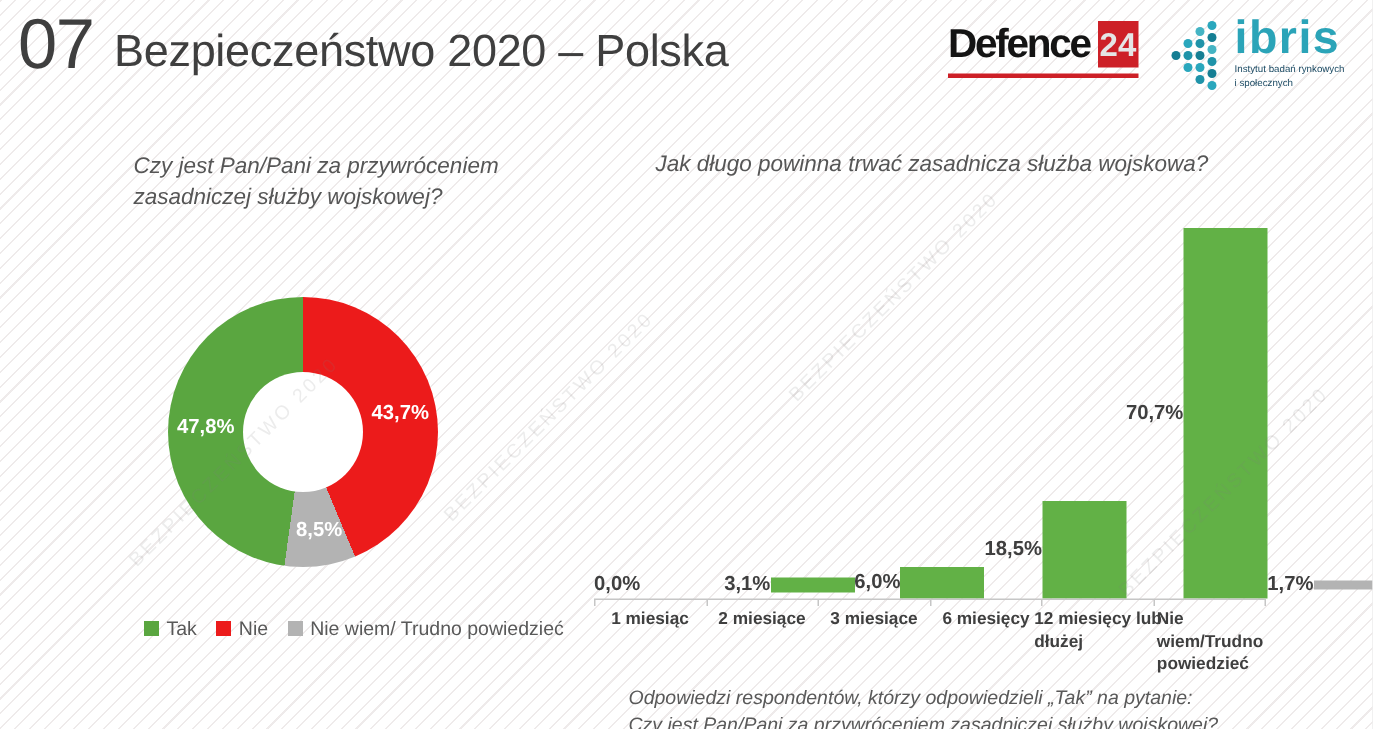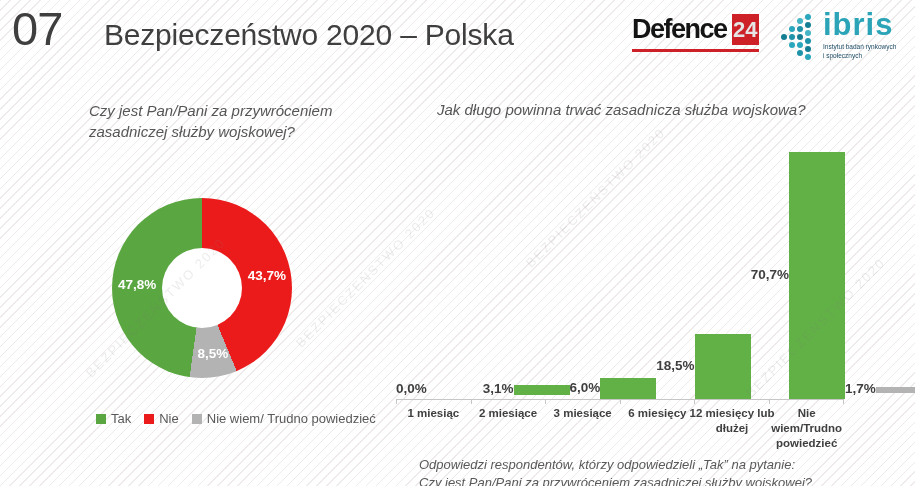--- a/index.html
+++ b/index.html
@@ -12,21 +12,21 @@
       #ffffff;
     overflow:hidden;
   }
   
   .page-num {
     position:absolute; left:12px; top:9px;
     font-size:47px; line-height:40px; letter-spacing:-1px; color:#3f3f3f;
   }
   .slide-title {
     position:absolute; left:76px; top:18px;
-    font-size:30px; line-height:34px; font-weight:400; color:#3f3f3f; letter-spacing:-0.2px;margin-left:28px;
+    font-size:30px; line-height:34px; font-weight:400; color:#3f3f3f; letter-spacing:-0.2px;
   }
   .d24 { position:absolute; left:632px; top:14px; width:127px; }
   .d24-row { display:flex; align-items:center; gap:5px; }
   .d24-text { font-size:27px; font-weight:700; letter-spacing:-1.5px; color:#141414; line-height:31px; }
   .d24-num {
     width:34px; height:31px; display:flex; align-items:center; justify-content:center;
     color:#e5e5e5; font-size:22px; font-weight:700; background:#cd2027;
   }
   .d24-line { height:3px; margin-top:4px; background:#cd2027; }
   .ibris { position:absolute; left:780px; top:11px; display:flex; align-items:flex-start; }
@@ -71,21 +71,21 @@
   .bar-val { font-size:13.5px; font-weight:700; color:#3f3f3f; margin-bottom:3px; white-space:nowrap; }
   .bar-fill { width:56px; background:#62b146; }
   .axis-line { position:absolute; left:396px; top:399px; width:448px; height:1px; background:#c6c6c6; }
   .ticks { position:absolute; left:396px; top:400px; width:448px; height:4px; display:flex; border-left:1px solid #c6c6c6; }
   .ticks div { flex:1 1 0; border-right:1px solid #c6c6c6; }
   .xlabels { position:absolute; left:396px; top:406px; width:448px; height:46px; display:flex; }
   .xlab { flex:1 1 0; position:relative; }
   .xlab > span {
     position:absolute; left:50%; top:0; transform:translateX(-50%);
     font-size:11.5px; line-height:1.3; font-weight:700; color:#3f3f3f;
-    white-space:pre; text-align:center;
+    white-space:pre; 
   }
   .caption {
     position:absolute; left:419px; top:440px;
     font-size:13px; font-style:italic; color:#595959; line-height:1.4; white-space:pre;margin-top:16px;
   }
 </style>
 </head>
 <body>
 
 <div class="slide">

